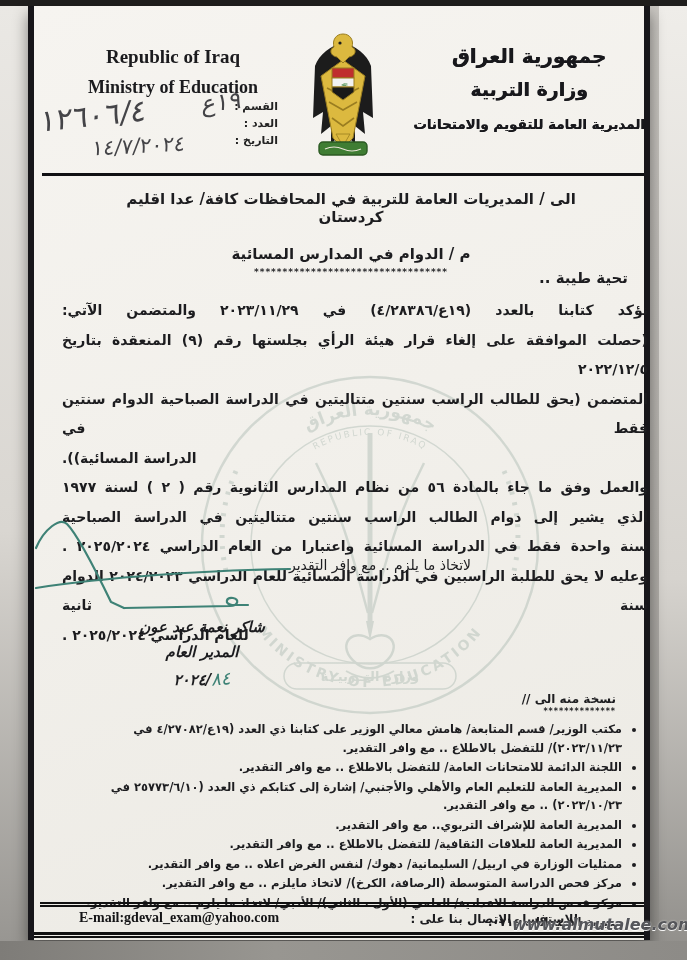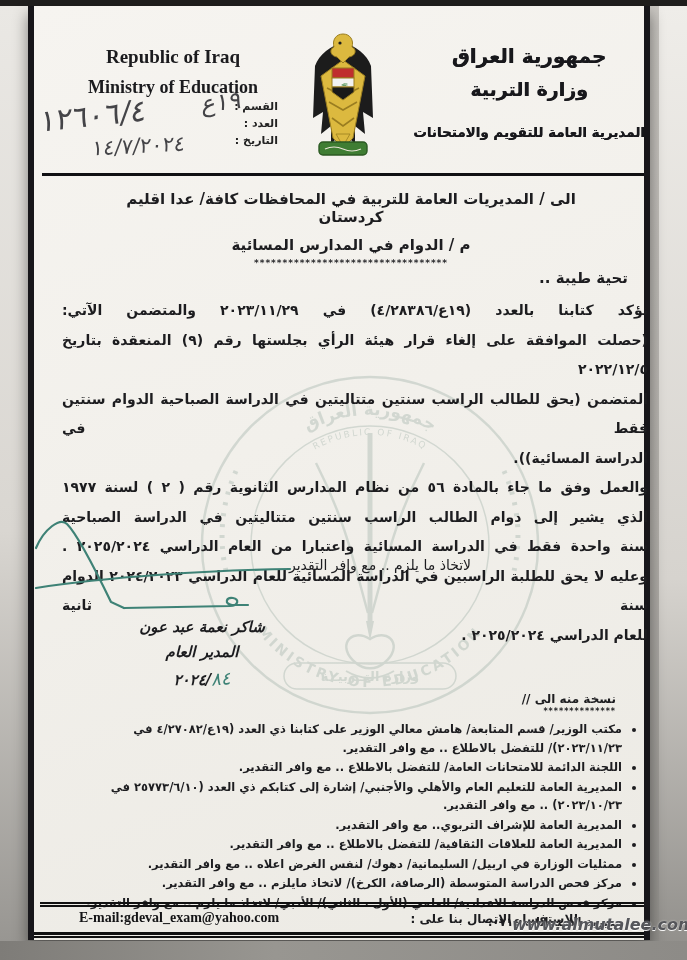--- a/index.html
+++ b/index.html
@@ -34,33 +34,33 @@
   .hand{position:absolute;color:#2c2c31;z-index:3;font-weight:normal;direction:ltr;
     transform:rotate(-6deg) skewX(-10deg);opacity:.88;letter-spacing:2px;}
   .hand-number{left:6px;top:92px;font-size:30px;}
   .hand-section{left:168px;top:82px;font-size:24px;}
   .hand-date{left:58px;top:128px;font-size:21px;transform:rotate(-3deg) skewX(-8deg);}
   .emblem{position:absolute;left:266px;top:24px;width:86px;height:132px;z-index:2;}
   .hdr-ar{position:absolute;left:372px;top:38px;width:246px;direction:rtl;text-align:center;
     color:#18181c;font-weight:bold;z-index:2;}
   .hdr-ar .a1{font-size:20px;text-shadow:.4px 0 currentColor;}
   .hdr-ar .a2{font-size:19px;margin-top:10px;text-shadow:.4px 0 currentColor;}
-  .hdr-ar .a3{font-size:13.5px;margin-top:24px;text-shadow:.3px 0 currentColor;}
+  .hdr-ar .a3{font-size:13.5px;margin-top:16px;text-shadow:.3px 0 currentColor;}
   .hdr-rule{position:absolute;left:8px;top:167px;width:602px;height:3px;background:#101013;z-index:2;}
   
   .addr{position:absolute;left:62px;top:184px;width:510px;text-align:center;direction:rtl;
     font-weight:bold;color:#1d1d20;z-index:2;}
   .addr .to{font-size:15px;}
-  .addr .subj{font-size:15px;margin-top:10px;}
+  .addr .subj{font-size:15px;margin-top:19px;}
   .addr .stars{font-size:9px;letter-spacing:1px;margin-top:4px;color:#2a2a2d;}
   .greet{position:absolute;right:16px;top:263px;direction:rtl;font-size:15px;font-weight:bold;color:#1d1d20;z-index:2;}
   
   .bodytxt{position:absolute;left:28px;top:290px;width:586px;direction:rtl;z-index:2;
     font-size:14px;font-weight:bold;color:#1c1c1f;}
-  .bodytxt .ln{line-height:29.5px;text-align:right;white-space:nowrap;}
+  .bodytxt .ln{line-height:29.5px;text-align:left;white-space:nowrap;}
   .bodytxt .ln.just{white-space:normal;text-align:justify;text-align-last:justify;}
   .closing{position:absolute;left:106px;top:551px;width:480px;text-align:center;direction:rtl;
     font-size:14px;font-weight:normal;color:#1c1c1f;z-index:2;}
   
   .sig-svg{position:absolute;left:0px;top:505px;width:300px;height:115px;z-index:3;}
   .sigblock{position:absolute;left:58px;top:612px;width:220px;text-align:center;direction:rtl;
     font-weight:bold;color:#1c1c1f;z-index:2;font-style:italic;}
   .sigblock .nm{font-size:15px;}
   .sigblock .tt{font-size:15px;margin-top:7px;}
   .sigblock .dt{font-size:15px;margin-top:7px;direction:ltr;}

